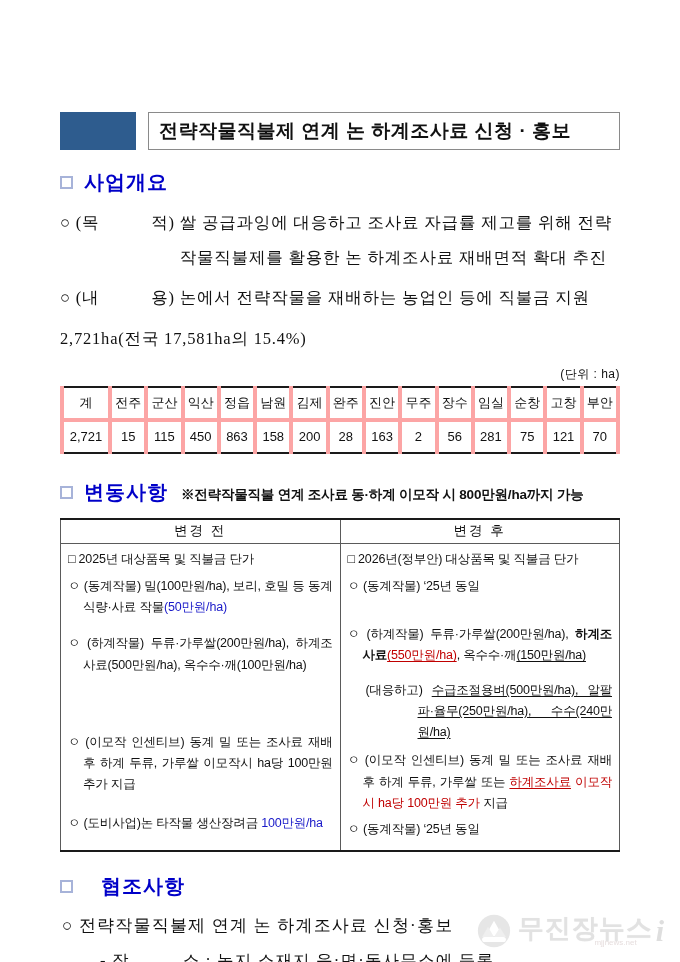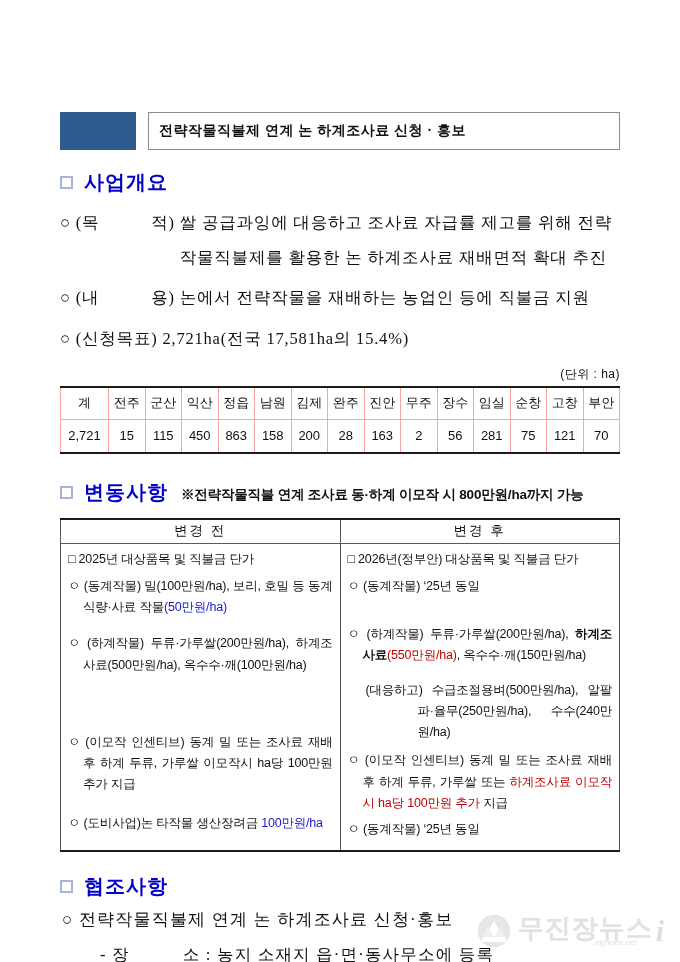--- a/index.html
+++ b/index.html
@@ -10,21 +10,21 @@
     font-family:"Liberation Sans", sans-serif; color:#111;
   }
   .content { position:absolute; left:60px; top:0; width:560px; }
 
   
   .title-block { margin-top:112px; display:flex; align-items:stretch; height:38px; }
   .title-swatch { width:76px; height:38px; background:#2e5c8e; flex:none; }
   .title-box {
     flex:1; margin-left:12px; border:1px solid #8a8a8a; background:#fff;
     display:flex; align-items:center; padding-left:10px;
-    font-size:14px; font-weight:bold; letter-spacing:0.5px;
+    font-size:19px; font-weight:bold; letter-spacing:0.5px;
   }
 
   
   .sec-head { display:flex; align-items:center; margin-top:19px; }
   .sec-sq { width:13px; height:13px; border:2px solid #a7b3d9; flex:none; margin-right:11px; }
   .sec-title { color:#0000c8; font-weight:bold; font-size:20px; letter-spacing:1px; }
   .sec-note { font-size:13.5px; font-weight:600; color:#111; margin-left:13px; padding-top:5px; letter-spacing:-0.2px; }
 
   
   .ov { font-family:"Liberation Serif", serif; font-size:16.5px; letter-spacing:0.8px; line-height:2.1; }
@@ -34,45 +34,45 @@
   .ov-lead { white-space:pre; flex:none; }
   .ov-body { flex:1; }
 
   
   .unit-label { text-align:right; font-size:12px; margin-top:9px; letter-spacing:0.5px; }
   table.region {
     width:100%; border-collapse:collapse; table-layout:fixed; margin-top:3px;
     border-top:2.5px solid #1a1a1a; border-bottom:2.5px solid #1a1a1a;
     font-size:13px; text-align:center;
   }
-  table.region th, table.region td { border:1px solid #fca5a5; height:33px; font-weight:normal; padding:0 1px; }
+  table.region th, table.region td { border:4px solid #fca5a5; height:33px; font-weight:normal; padding:0 1px; }
   table.region th:first-child, table.region td:first-child { width:48px; }
   table.region tr:first-child th { border-top:none; }
   table.region tr:last-child td { border-bottom:none; }
 
   
   table.cmp {
     width:100%; border-collapse:collapse; table-layout:fixed; margin-top:12px;
     border-top:2.5px solid #1a1a1a; border-bottom:2.5px solid #1a1a1a;
     font-size:12.5px; line-height:1.7; letter-spacing:-0.2px;
   }
   table.cmp th {
     height:20px; font-weight:normal; font-size:13.5px; letter-spacing:2px;
     border:1px solid #5a5a5a; border-top:none;
   }
   table.cmp td { border:1px solid #5a5a5a; border-bottom:none; vertical-align:top; padding:5px 7px 10px 7px; }
   .cmp-p { padding-left:15px; text-indent:-15px; text-align:justify; }
   .cmp-p.head { padding-left:0; text-indent:0; }
   .blue { color:#1818c8; }
   .red { color:#c00000; }
-  .u { text-underline-offset:2px; }
+  .u { text-decoration:underline; text-underline-offset:2px; }
   .b { font-weight:bold; }
 
   
-  .coop-item { font-family:"Liberation Serif", serif; font-size:17px; letter-spacing:1.2px; margin-top:8px; margin-left:2px; }
+  .coop-item { font-family:"Liberation Serif", serif; font-size:17px; letter-spacing:1.2px; margin-top:14px; margin-left:2px; }
   .coop-sub  { font-family:"Liberation Serif", serif; font-size:16.5px; letter-spacing:1.2px; margin-top:13px; margin-left:40px; white-space:pre; }
 
   
   .watermark {
     position:absolute; right:16px; bottom:14px;
     display:flex; align-items:center; user-select:none;
   }
   .wm-logo { width:34px; height:34px; flex:none; margin-right:7px; }
   .wm-text-wrap { display:flex; flex-direction:column; align-items:flex-end; }
   .wm-name { font-size:26px; font-weight:900; color:#e2e2e2; letter-spacing:1px; line-height:1; text-shadow:0 0 1px #eee; }
@@ -103,21 +103,20 @@
         <span class="ov-body">
           <span>쌀 공급과잉에 대응하고 조사료 자급률 제고를 위해 전략</span><br>
           <span>작물직불제를 활용한 논 하계조사료 재배면적 확대 추진</span>
         </span>
       </div>
       <div class="ov-item mt2">
         <span class="ov-lead">○ (내　　　용) </span>
         <span class="ov-body">논에서 전략작물을 재배하는 농업인 등에 직불금 지원</span>
       </div>
       <div class="ov-item mt2">
-        <span class="ov-lead">○ (신청목표) </span>
         <span class="ov-body">2,721ha(전국 17,581ha의 15.4%)</span>
       </div>
     </div>
 
     <div class="unit-label">(단위 : ha)</div>
     <table class="region">
       <tbody>
           <tr>
         <th>계</th>
         <th>전주</th>
@@ -194,21 +193,21 @@
           </div>
           <div class="cmp-p" style="margin-top:7px;">
             <span>ㅇ (이모작 인센티브) 동계 밀 또는 조사료 재배 후 하계 두류, 가루쌀 또는 </span><span class="red u">하계조사료</span><span class="red"> 이모작시 ha당 100만원 추가</span><span> 지급</span>
           </div>
           <div class="cmp-p" style="margin-top:5px;">ㅇ (동계작물) ‘25년 동일</div>
         </td>
       </tr>
     </tbody>
       </table>
 
-    <div class="sec-head" style="margin-top:21px;">
+    <div class="sec-head" style="margin-top:21px;gap:17px;">
       <span class="sec-sq"></span>
       <span class="sec-title">협조사항</span>
     </div>
     <div class="coop-item">○  전략작물직불제 연계 논 하계조사료 신청·홍보</div>
     <div class="coop-sub">- 장　　　소 : 농지 소재지 읍·면·동사무소에 등록</div>
 
   </div>
 
   <div class="watermark">
     <svg class="wm-logo" viewBox="0 0 40 40">

